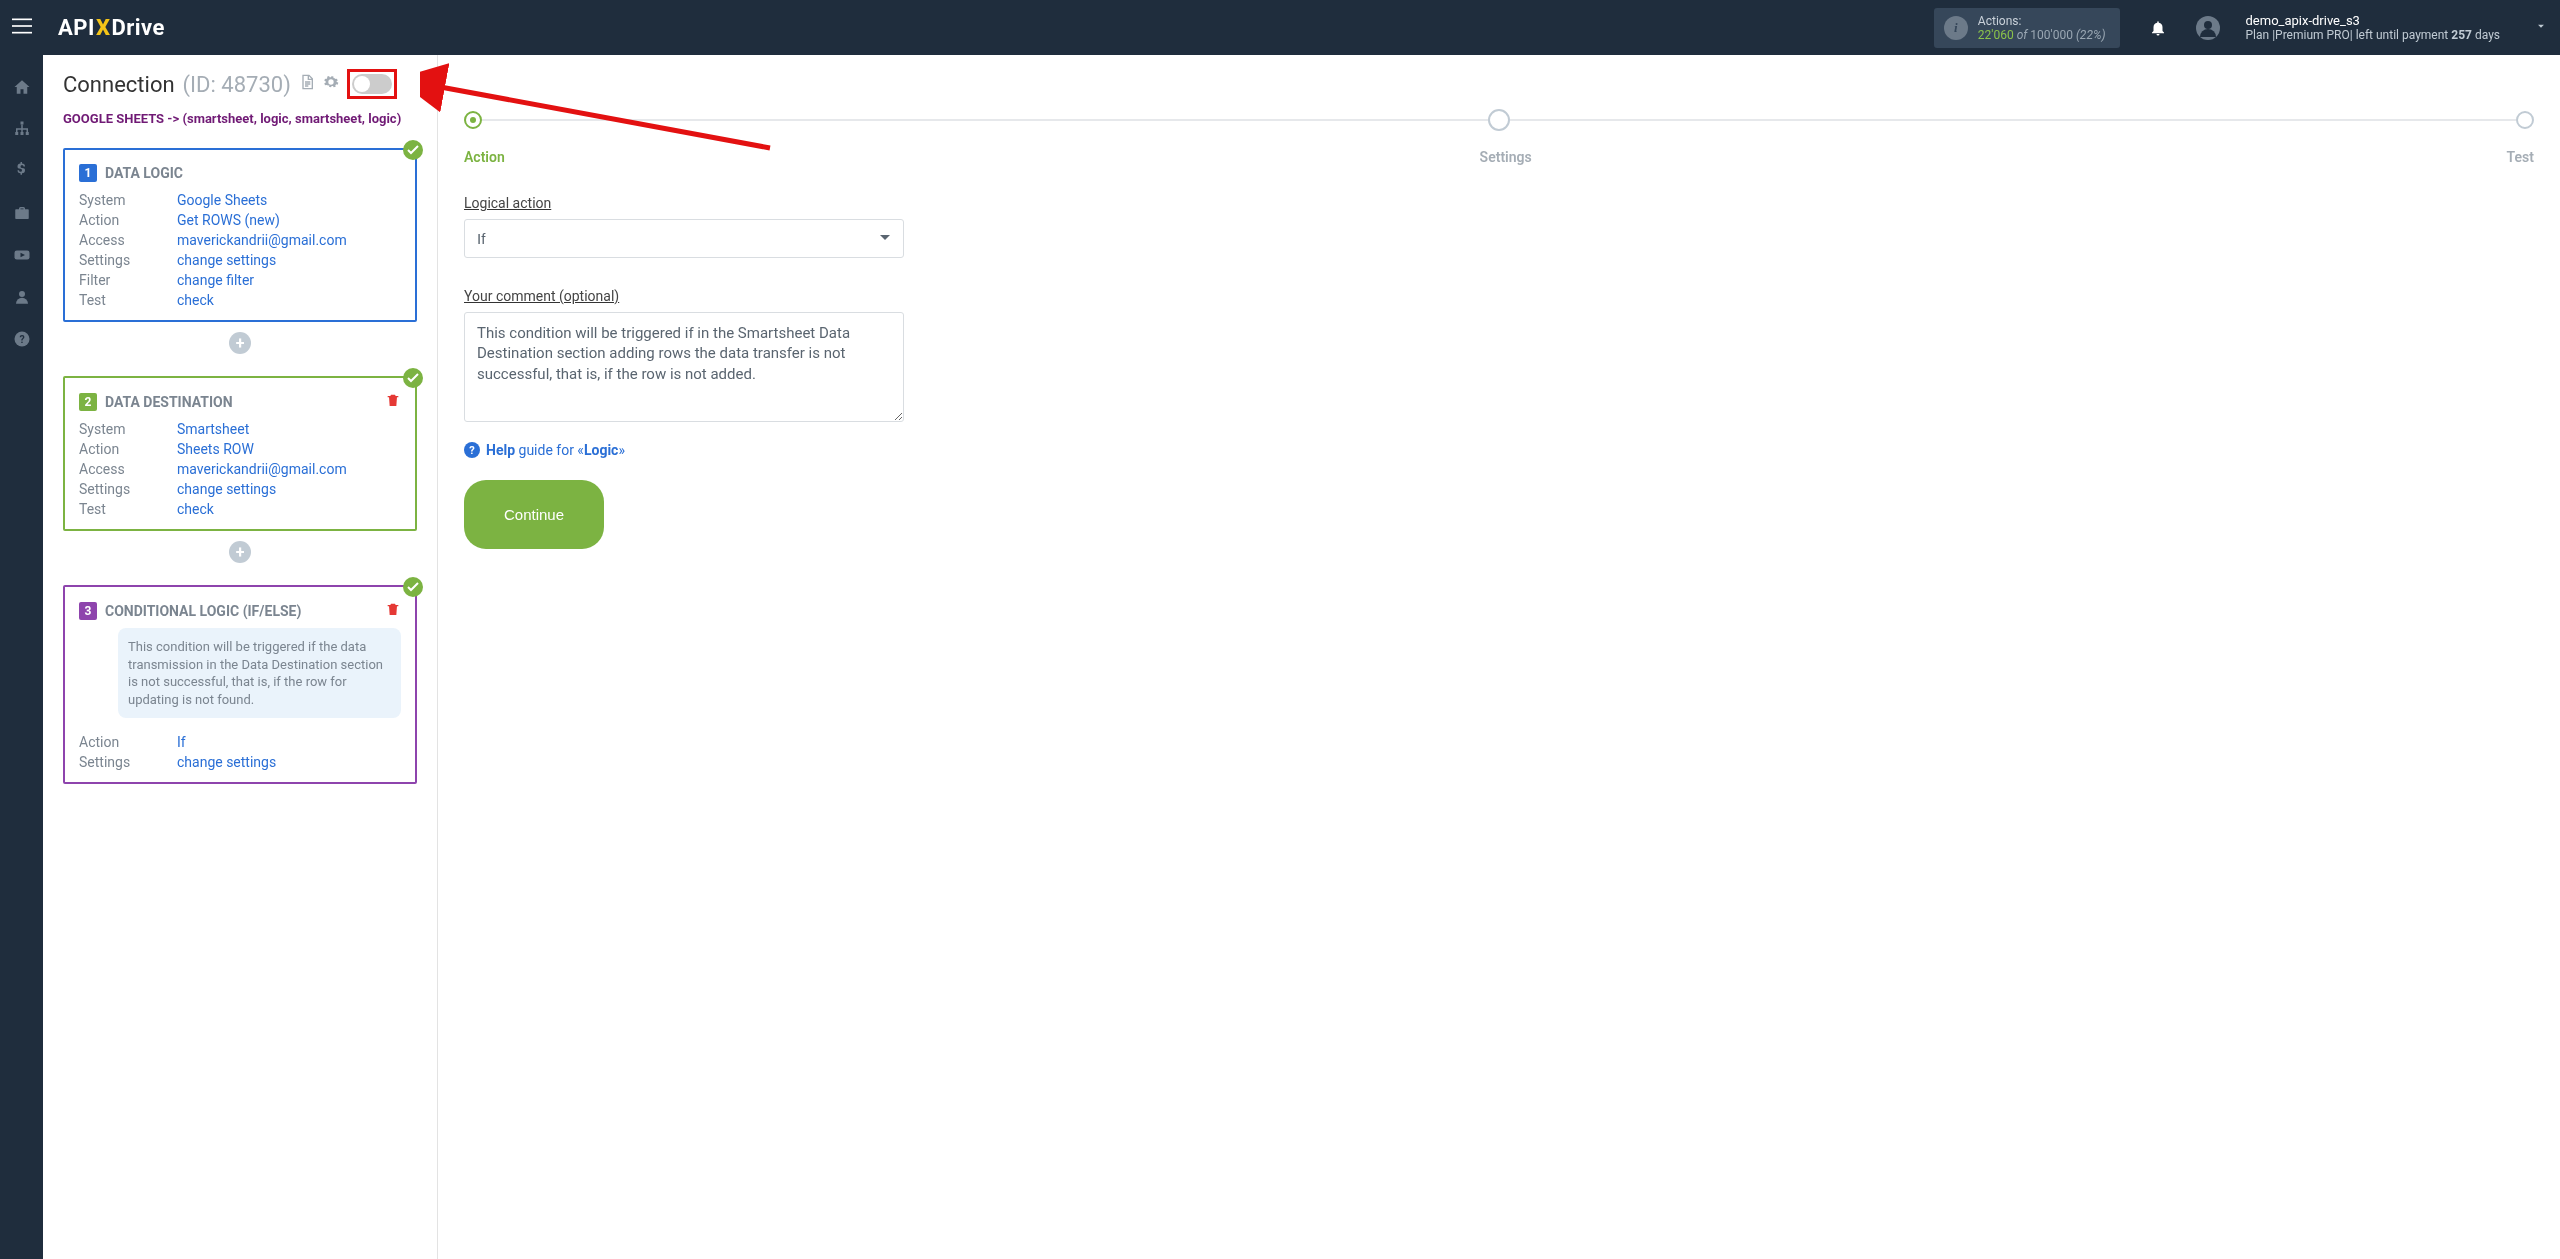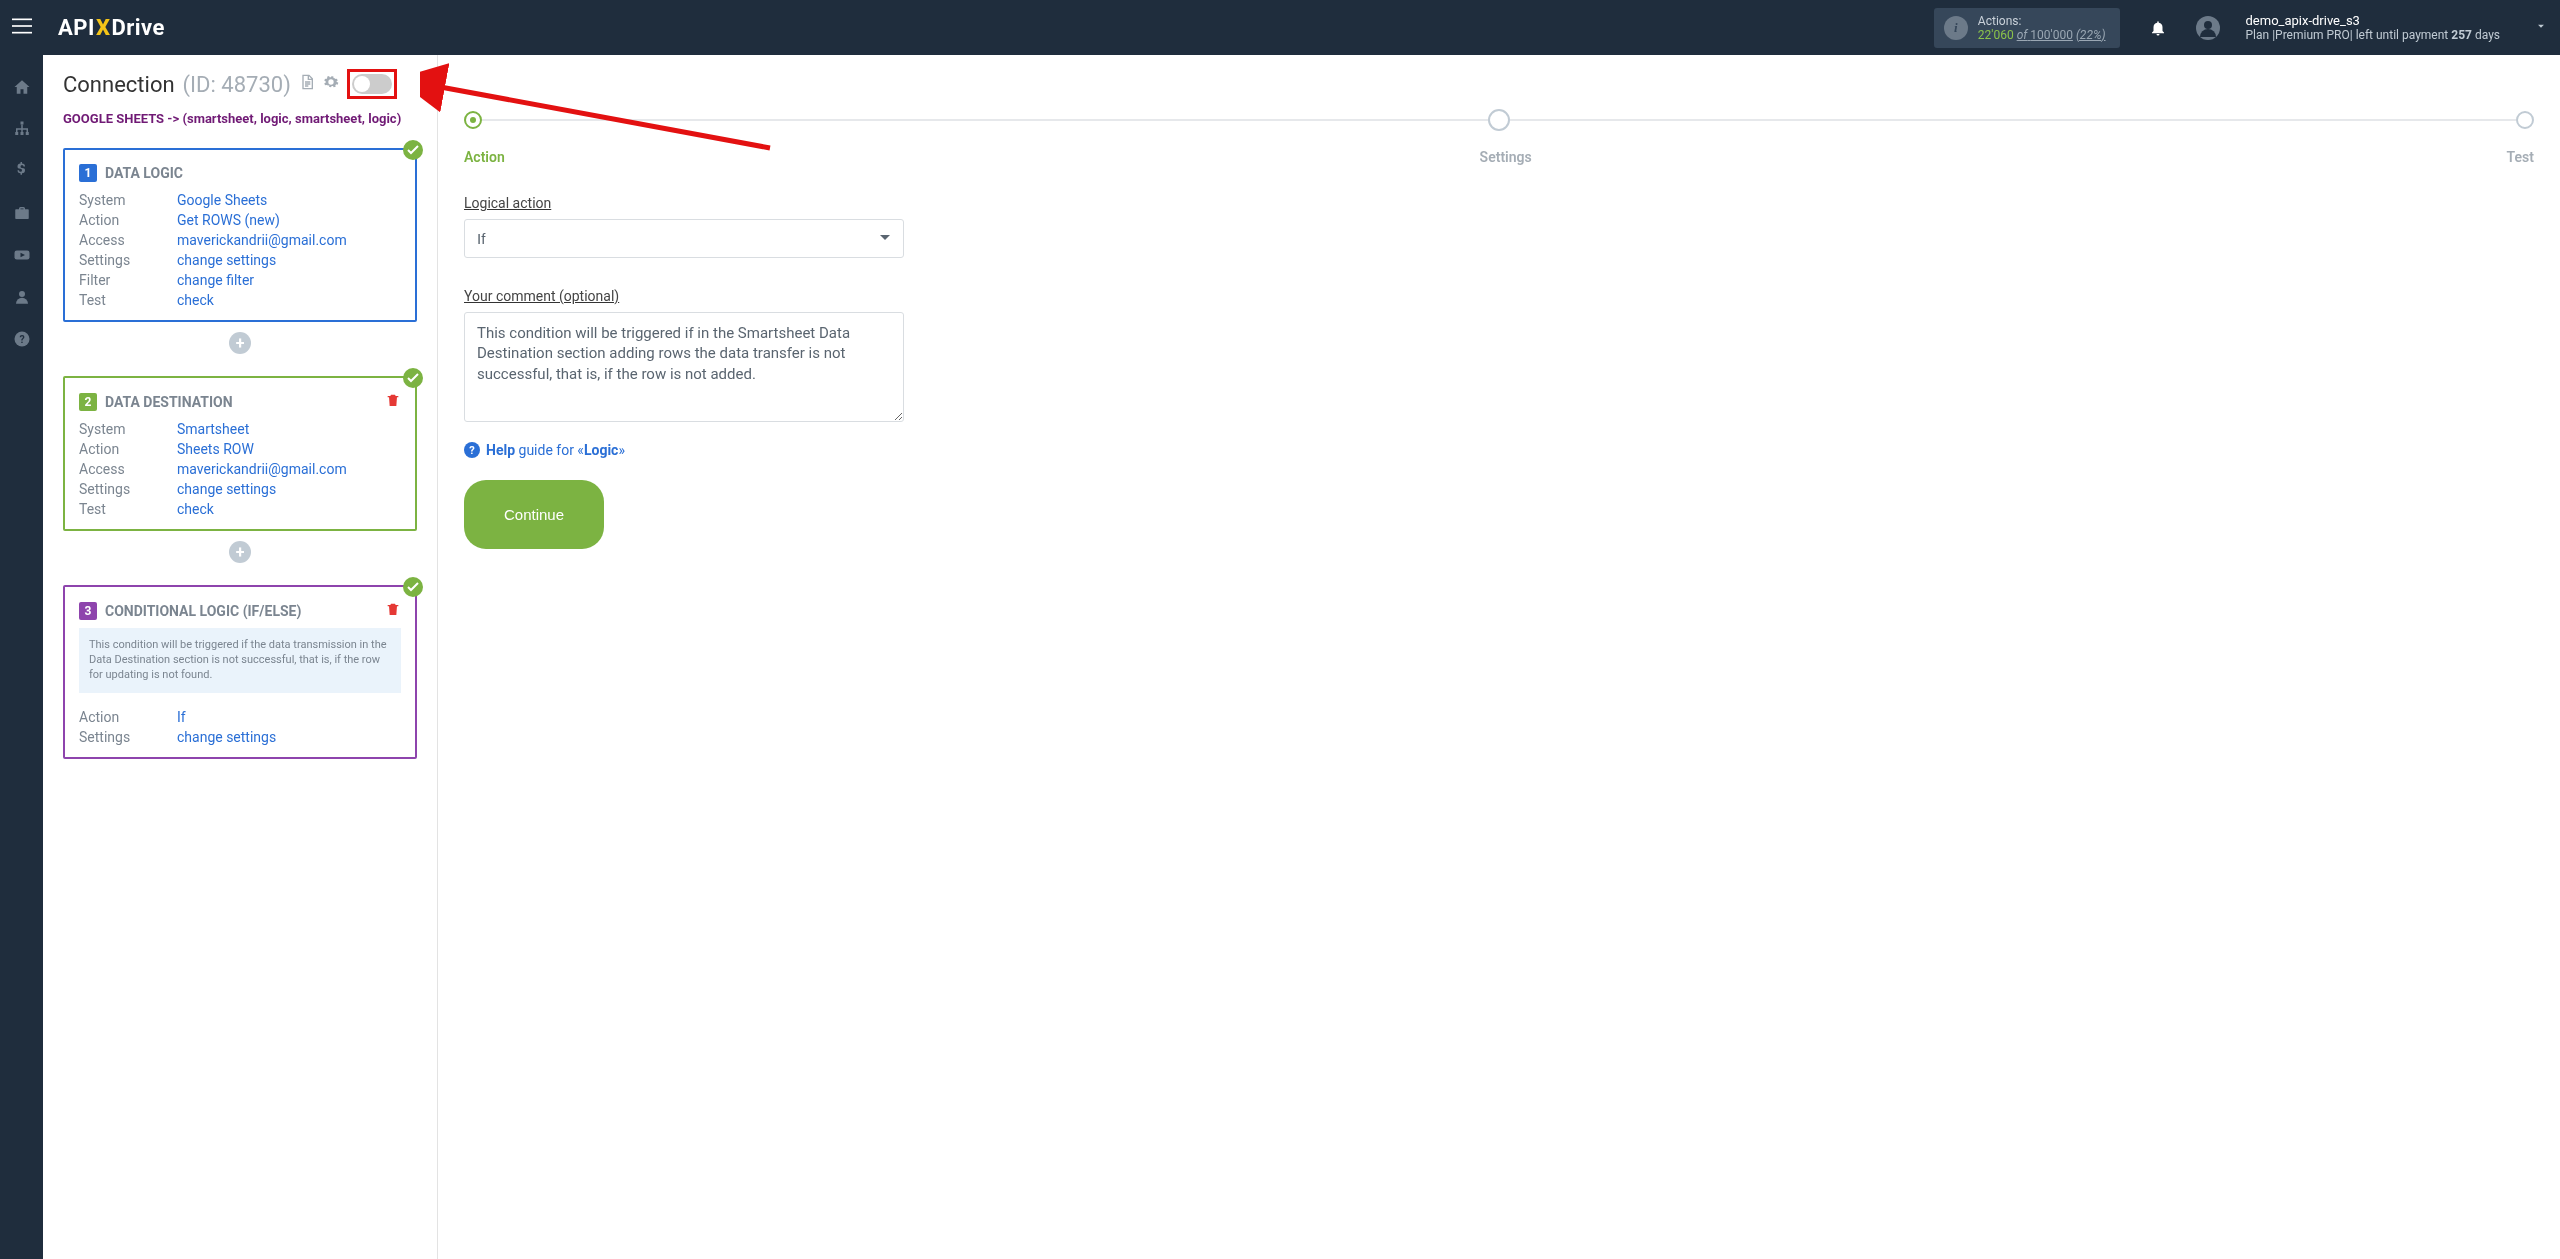--- a/index.html
+++ b/index.html
@@ -10,21 +10,21 @@
   .topbar { background: #1f2d3d; color: #fff; height: 55px; display: flex; align-items: center; padding: 0 12px; gap: 26px; }
   .hamburger { width: 20px; cursor: pointer; }
   .hamburger svg { width: 20px; height: 16px; }
   .logo { font-size: 22px; font-weight: 700; letter-spacing: .5px; display:flex; align-items:center;}
   .logo .x { color: #f5c518; margin: 0 1px; font-weight:800; }
   .spacer { flex: 1; }
   .actions-box { background: #36475a; border-radius: 3px; padding: 6px 14px 6px 10px; display: flex; align-items: center; gap: 10px; font-size: 13px; }
   .actions-box .info-icon { background: #6c7a89; color:#36475a; border-radius: 50%; width: 24px; height: 24px; display:flex;align-items:center;justify-content:center;font-weight:700;font-style:italic;font-family:serif;}
   .actions-box .label { color:#c9d1d9; font-size:12px; }
   .actions-box .count { color:#8bc34a; font-size:12px; }
-  .actions-box .of { color:#9aa7b3;text-decoration:underline; }
+  .actions-box .of { color:#9aa7b3; }
   .bell, .avatar { width: 24px; height: 24px; display:flex; align-items:center; justify-content:center; }
   .bell svg { width:18px; height:18px; fill:#fff; }
   .avatar svg { width:24px; height:24px; fill:#fff; }
   .userbox { font-size: 13px; }
   .userbox .name { color:#fff; }
   .userbox .plan { color:#c1cbd4; font-size:12px; }
   .userbox .plan .days { font-weight:700; }
   .chev { margin-left: 8px; }
   .chev svg { width:14px; height:14px; fill:#c1cbd4; }
 
@@ -56,21 +56,21 @@
   .card-head { font-size:14px; font-weight:700; color:#7b8590; display:flex; align-items:center; gap:8px; }
   .num { display:inline-flex; width:18px; height:18px; align-items:center; justify-content:center; color:#fff; font-size:12px; font-weight:700; border-radius:2px; }
   .num.blue{background:#2a6fd6;} .num.green{background:#7cb342;} .num.purple{background:#8e44ad;}
   .trash { margin-left:auto; cursor:pointer; }
   .trash svg { width:16px; height:16px; fill:#e53935; }
   .kv { display:grid; grid-template-columns: 80px 1fr; gap:4px 18px; margin-top:10px; font-size:14px;}
   .kv .k { color:#7b8590; }
   .kv .v { color:#2a6fd6; cursor:pointer; }
   .addbtn { display:flex; justify-content:center; margin-top:10px; }
   .addbtn .btn { width:22px;height:22px;border-radius:50%;background:#c1cbd4;display:flex;align-items:center;justify-content:center;color:#fff;font-weight:700;cursor:pointer; font-size:16px;}
-  .note { background:#eaf3fb; color:#7b8590; padding:10px; font-size:11px; border-radius:0; margin-top:8px; line-height:1.35;}
+  .note { background:#eaf3fb; color:#7b8590; padding:10px; font-size:13px; border-radius:8px; margin-top:8px; line-height:1.35;margin-left:39px;}
   
   
   .arrow { position:absolute; top:56px; left:420px; pointer-events:none; z-index:50; }
 
   
   .content { flex:1; background:#fff; padding:18px 26px; overflow-y:auto; position:relative;}
   .content h1 { font-size:22px; font-weight:400; }
   .content h1 .sub { color:#a5adb5; }
   .stepper { display:flex; align-items:center; margin:36px 0 18px 0; }
   .stepdot { width:18px; height:18px; border-radius:50%; border:2px solid #c1cbd4; background:#fff; position:relative;}

